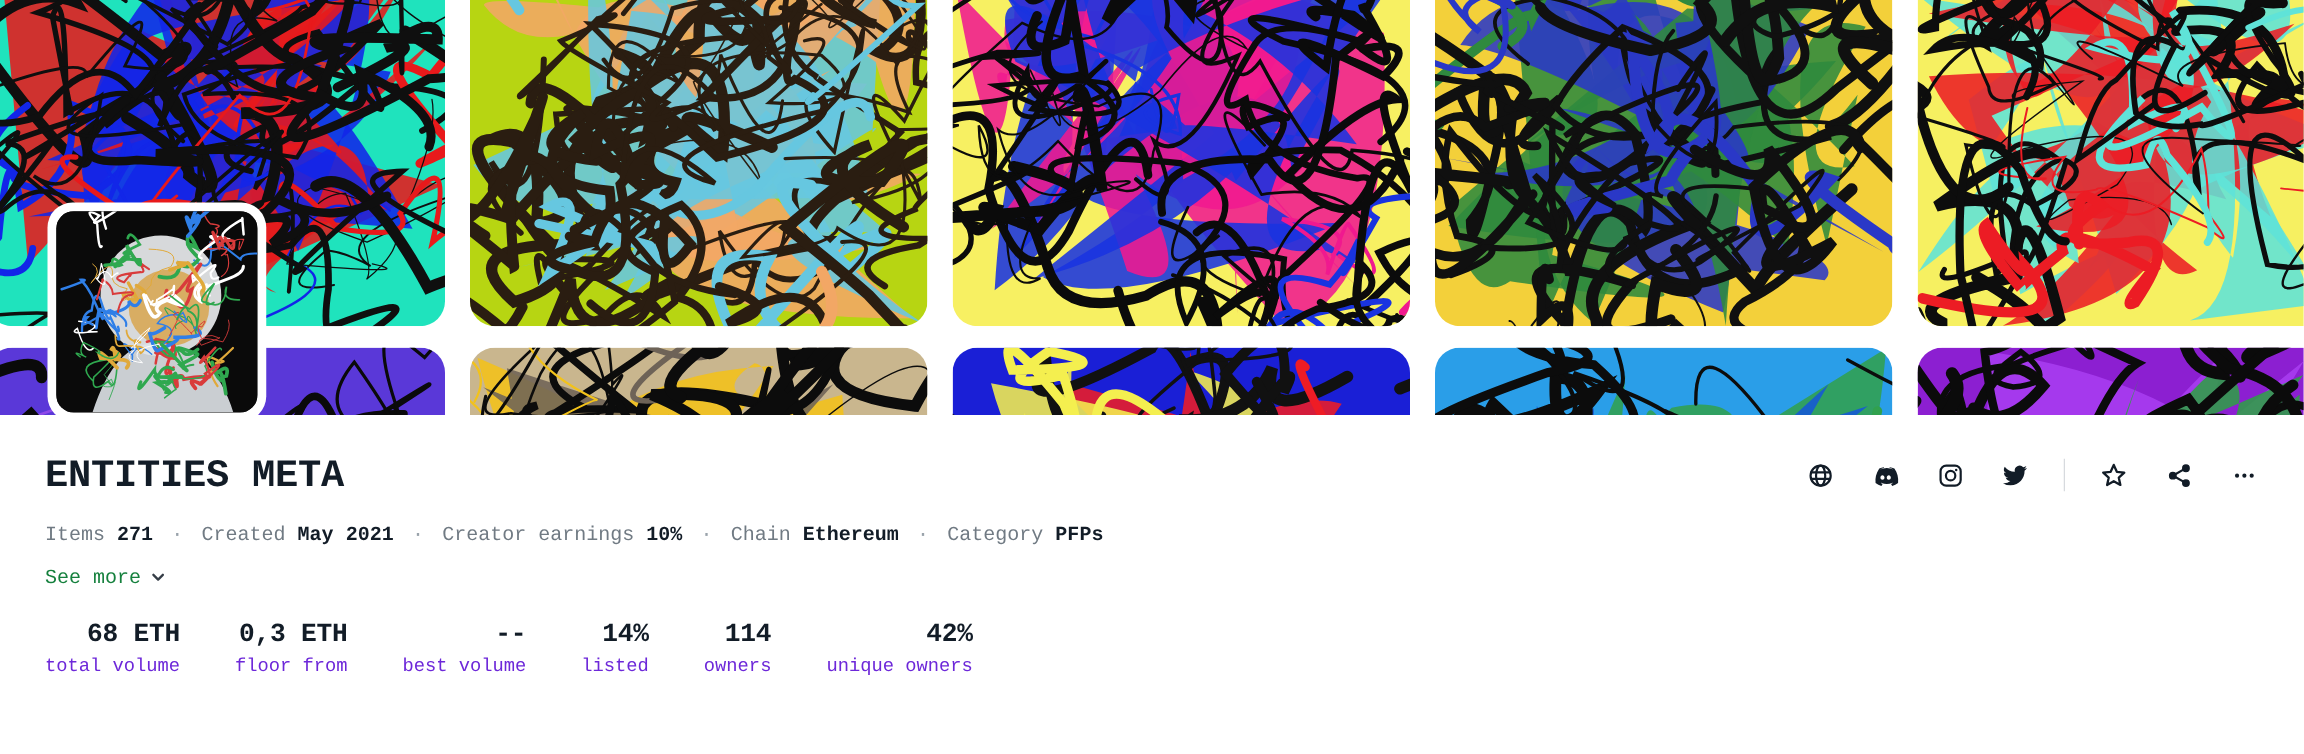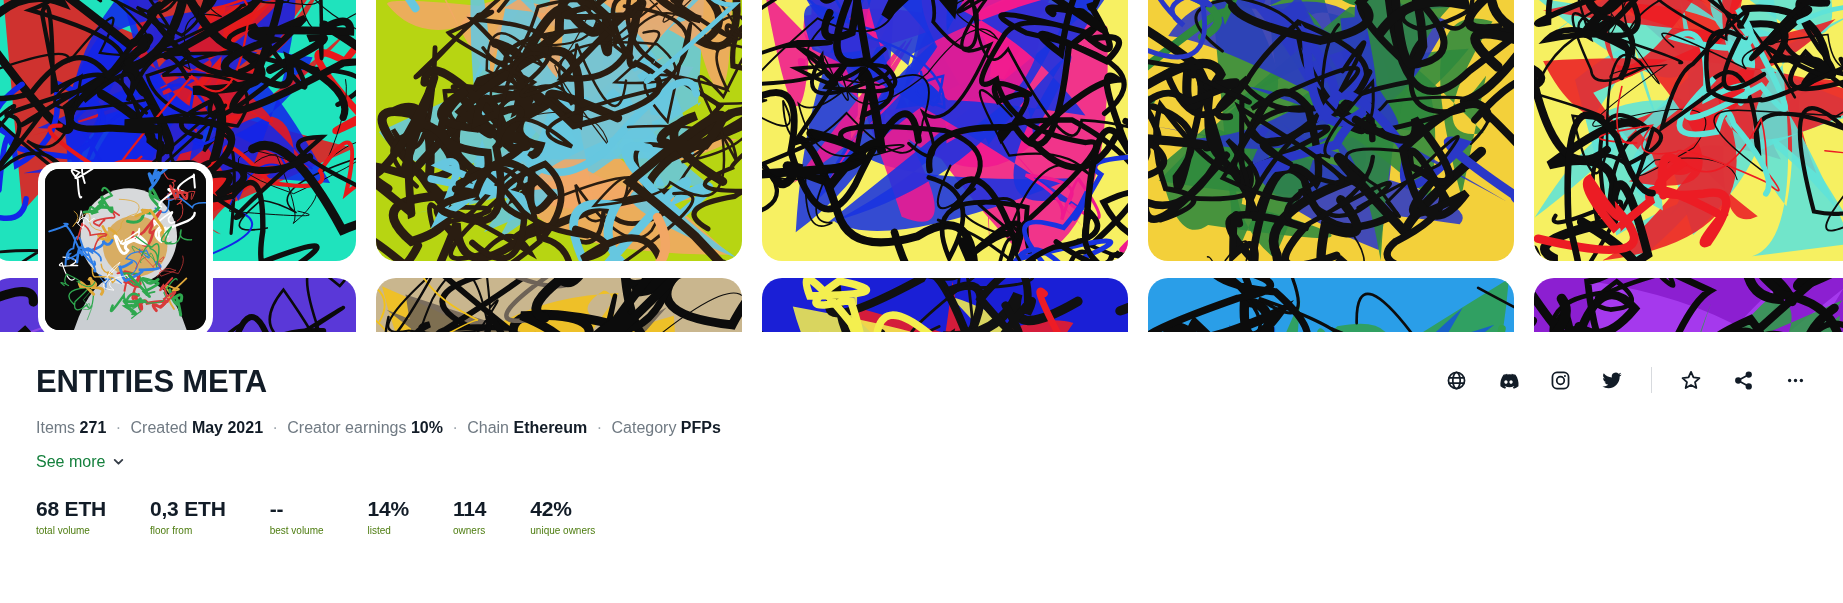--- a/index.html
+++ b/index.html
@@ -2,21 +2,21 @@
 <html><head>
 <meta charset="utf-8">
 <style>
   * { box-sizing: border-box; margin: 0; padding: 0; }
   html, body {
     width: 1843px; height: 603px;
     background: #ffffff;
     font-family: "Liberation Sans", sans-serif;
     overflow: hidden;
   }
-  #app { position: relative; width: 1843px; height: 603px; background:#fff; }
+  #app { position: relative; width: 1843px; height: 603px; background:#fff;font-family:Liberation Mono, monospace; }
 
   
   .banner {
     position: absolute; left: 0; top: 0;
     width: 1843px; height: 332px;
     overflow: hidden;
   }
   .banner-row {
     position: absolute; left: -10px; display: flex; gap: 20px;
   }
@@ -90,23 +90,24 @@
   
   .stats {
     margin-left: 36px; margin-top: 26px;
     display: flex; align-items: flex-start; gap: 0;
   }
   .stat { margin-right: 44px; }
   .stat .v {
     font-size: 21px; font-weight: 700; color: #121c27;
     line-height: 1.1; letter-spacing: -0.2px;
     white-space: nowrap;
+    text-align: right;
   }
   .stat .l {
-    font-size: 10px; color: #4d7c0f; margin-top: 5px;
+    font-size: 15px; color: #6d28d9; margin-top: 5px;
     white-space: nowrap;
   }
 </style>
 </head>
 <body>
 
 <div id="app">
 
   <div class="banner">
     <div class="banner-row r1" id="row1">

